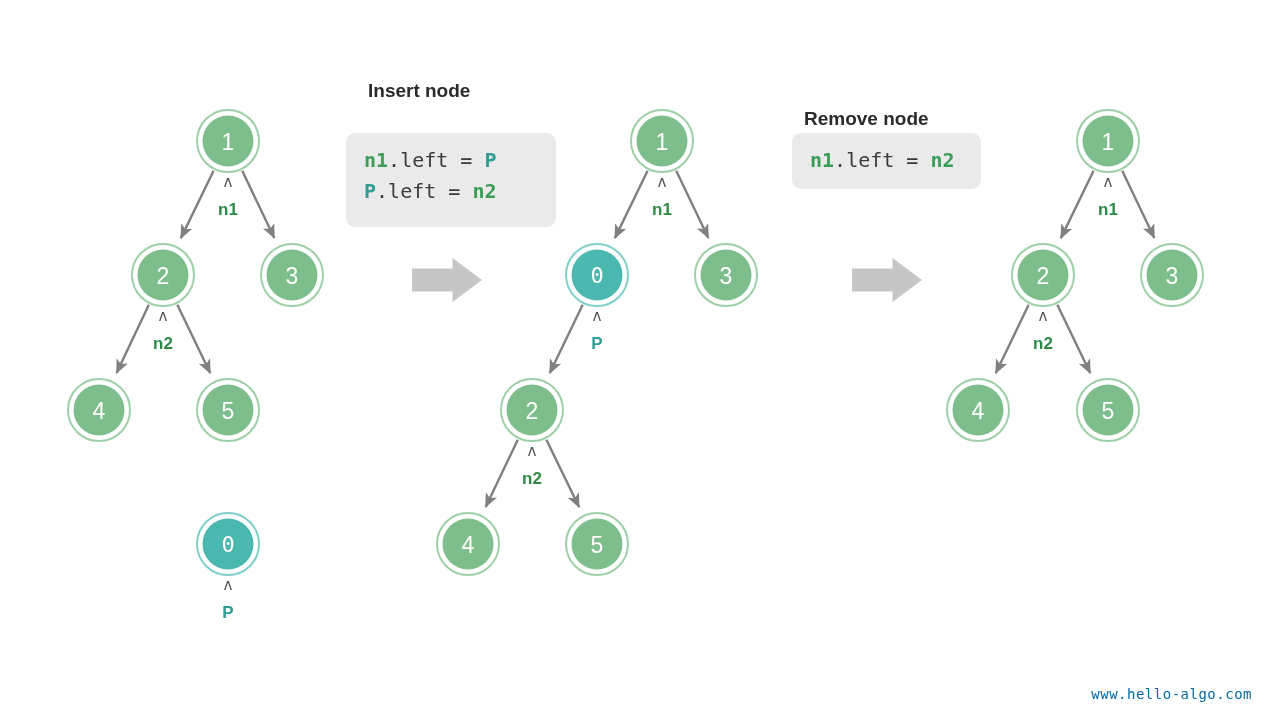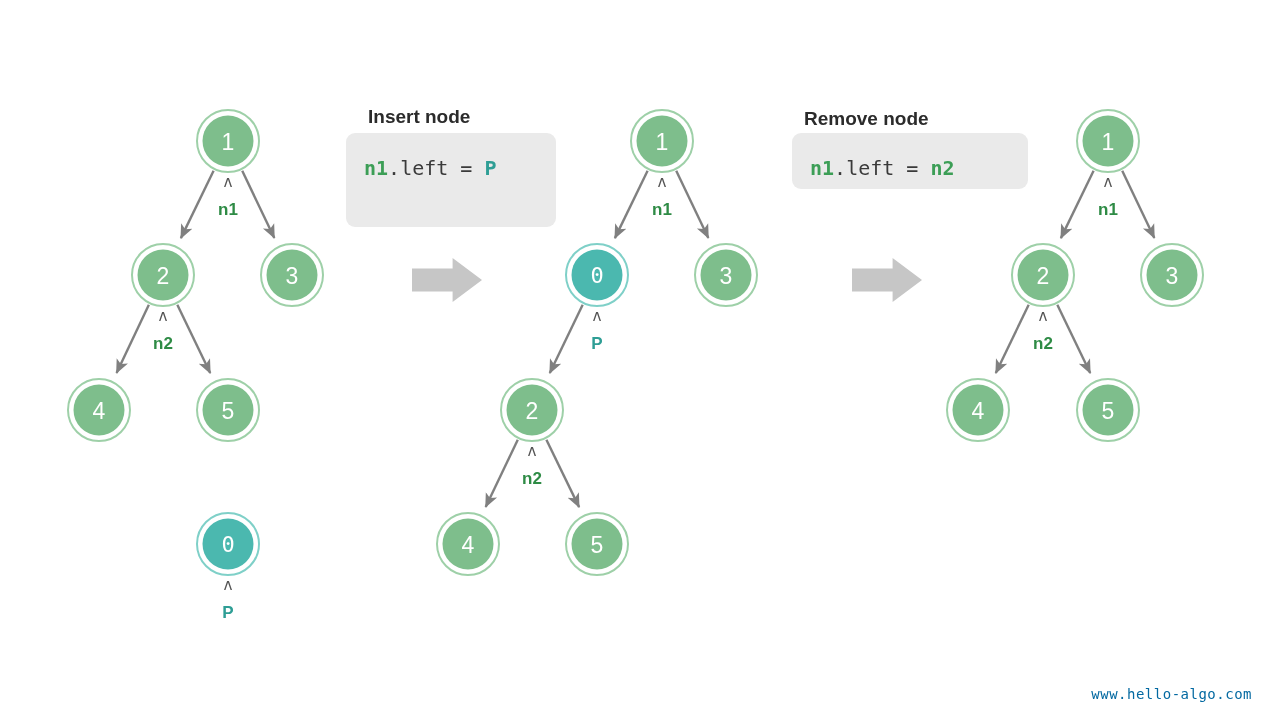--- a/index.html
+++ b/index.html
@@ -31,21 +31,21 @@
     font-family: "Liberation Sans", sans-serif;
     font-weight: bold;
     font-size: 19px;
     color: #2b2b2b;
     white-space: nowrap;
   }
   .code-box {
     position: absolute;
     background: #eaeaea;
     border-radius: 9px;
-    padding: 20px 18px 14px 18px;
+    padding: 12px 18px 14px 18px;
     font-family: "DejaVu Sans Mono", monospace;
     font-size: 20px;
     line-height: 1.55;
     color: #3a3a3a;
     white-space: nowrap;
     box-sizing: border-box;
   }
   .code-line { white-space: pre; }
   .tok-var { color: #3c9e56; font-weight: bold; }
   .tok-p   { color: #2e9e95; font-weight: bold; }
@@ -212,27 +212,28 @@
           <text x="1043" y="321" class="ptr-caret">ʌ</text>
           <text x="1043" y="349" class="ptr-label" fill="#2e8b45">n2</text>
         </g>
       </g>
     <g id="separators-layer">
         <polygon points="412,268.56 452.6,268.56 452.6,258 482,280 452.6,302 452.6,291.44 412,291.44" fill="#c6c6c6"></polygon>
         <polygon points="852,268.56 892.6,268.56 892.6,258 922,280 892.6,302 892.6,291.44 852,291.44" fill="#c6c6c6"></polygon>
       </g>
   </svg>
 
-  <div class="panel-title" id="title-insert" style="left: 368px; top: 106px;">Insert node</div>
+  <div class="panel-title" id="title-insert" style="left: 368px; top: 80px;">Insert node</div>
 
   <div class="panel-title" id="title-remove" style="left: 804px; top: 90px; margin-top: 18px;">Remove node</div>
 
   <div class="code-box" id="code-insert" style="left: 346px; top: 133px; width: 210px; height: 94px;">
       <div class="code-line"><span class="tok-var">n1</span><span class="tok-op">.left = </span><span class="tok-p">P</span></div>
+      <div class="code-line"><span class="tok-p">P</span><span class="tok-op">.left = </span><span class="tok-var">n2</span></div>
     </div>
 
-  <div class="code-box" id="code-remove" style="left: 792px; top: 133px; width: 236px; height: 56px;">
+  <div class="code-box" id="code-remove" style="left: 792px; top: 133px; width: 189px; height: 56px;">
       <div class="code-line"><span class="tok-var">n1</span><span class="tok-op">.left = </span><span class="tok-var">n2</span></div>
     </div>
 
   <div class="watermark">www.hello-algo.com</div>
 
 </div>
 
 </body></html>

